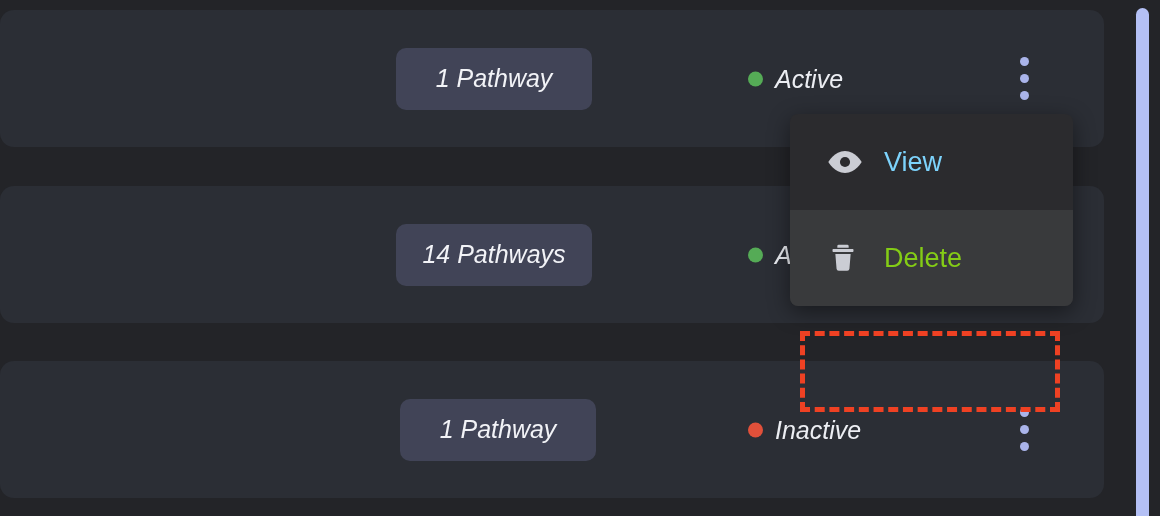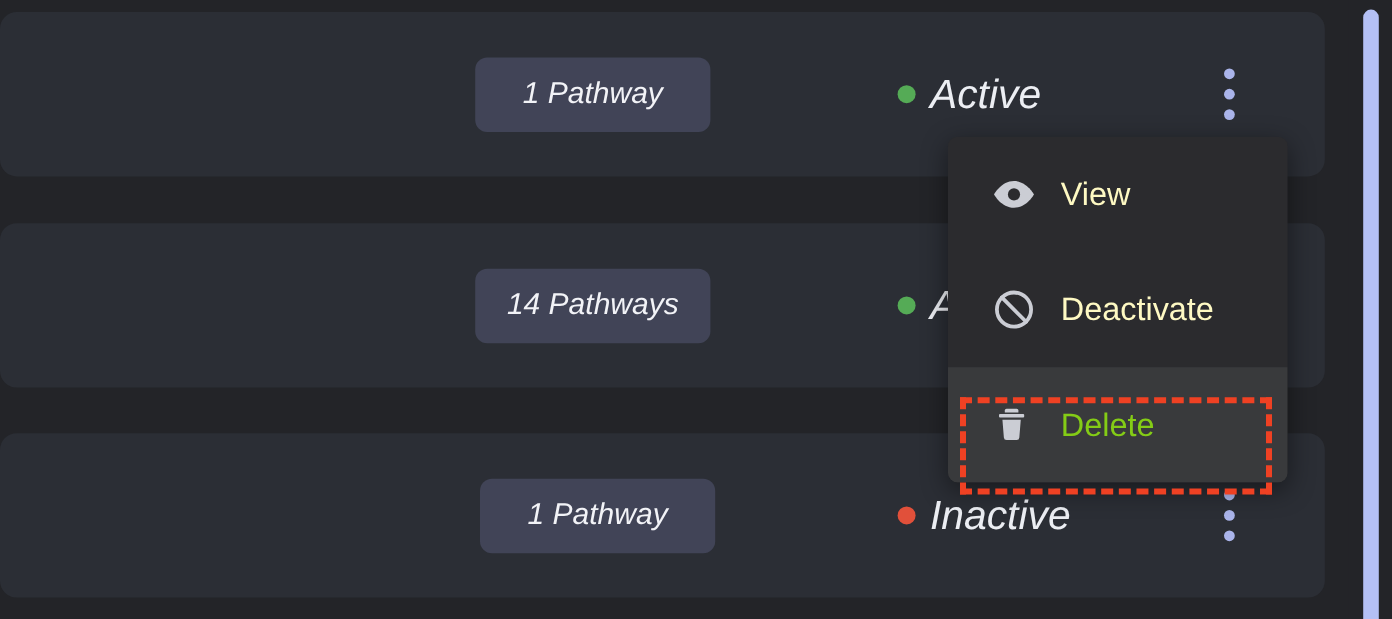--- a/index.html
+++ b/index.html
@@ -74,21 +74,21 @@
     white-space: nowrap;
   }
   .status-dot {
     width: 15px;
     height: 15px;
     border-radius: 50%;
     flex: 0 0 auto;
   }
   .status-label {
     color: #eceef3;
-    font-size: 34px;
+    font-size: 25px;
     line-height: 1;
   }
 
   
   .kebab {
     position: absolute;
     left: 1008px;
     top: 50%;
     transform: translateY(-50%);
     width: 32px;
@@ -150,21 +150,21 @@
   .menu-item .mi-icon {
     width: 44px;
     flex: 0 0 44px;
     display: flex;
     align-items: center;
     justify-content: flex-start;
     color: #cbcdd4;
   }
   .menu-item .mi-label {
     margin-left: 14px;
-    color: #fef9c3;
+    color: #7dd3fc;
     font-size: 27px;
     line-height: 1;
     white-space: nowrap;
   }
   .menu-item.danger {
     background: #393a3c;
     position: relative;
   }
   .menu-item.danger .mi-label { color: #84cc16; }
 
@@ -236,29 +236,20 @@
     <div class="menu-item">
       <span class="mi-icon">
         <svg width="38" height="38" viewBox="0 0 24 24" fill="none" stroke="#cbcdd4" stroke-width="2" stroke-linecap="round" stroke-linejoin="round">
           <path d="M1.5 12s3.8-7 10.5-7 10.5 7 10.5 7-3.8 7-10.5 7S1.5 12 1.5 12z" fill="#cbcdd4" stroke="none"></path>
           <circle cx="12" cy="12" r="3.2" fill="#2b2b2e" stroke="none"></circle>
         </svg>
       </span>
       <span class="mi-label">View</span>
     </div>
 
-    <div class="menu-item">
-      <span class="mi-icon">
-        <svg width="38" height="38" viewBox="0 0 24 24" fill="none" stroke="#cbcdd4" stroke-width="2" stroke-linecap="round" stroke-linejoin="round">
-          <circle cx="12" cy="12" r="9"></circle>
-          <line x1="5.6" y1="5.6" x2="18.4" y2="18.4"></line>
-        </svg>
-      </span>
-      <span class="mi-label">Deactivate</span>
-    </div>
 
     <div class="menu-item danger">
       <span class="mi-icon">
         <svg width="34" height="34" viewBox="0 0 24 24" fill="#cbcdd4" stroke="none">
           <path d="M9 2.6h6a1 1 0 0 1 1 1v1.2H8V3.6a1 1 0 0 1 1-1z"></path>
           <rect x="4.6" y="5.6" width="14.8" height="2.1" rx="0.6"></rect>
           <path d="M6.6 9.1h10.8l-.85 10.4a1.6 1.6 0 0 1-1.6 1.5H9.05a1.6 1.6 0 0 1-1.6-1.5L6.6 9.1z"></path>
         </svg>
       </span>
       <span class="mi-label">Delete</span>

